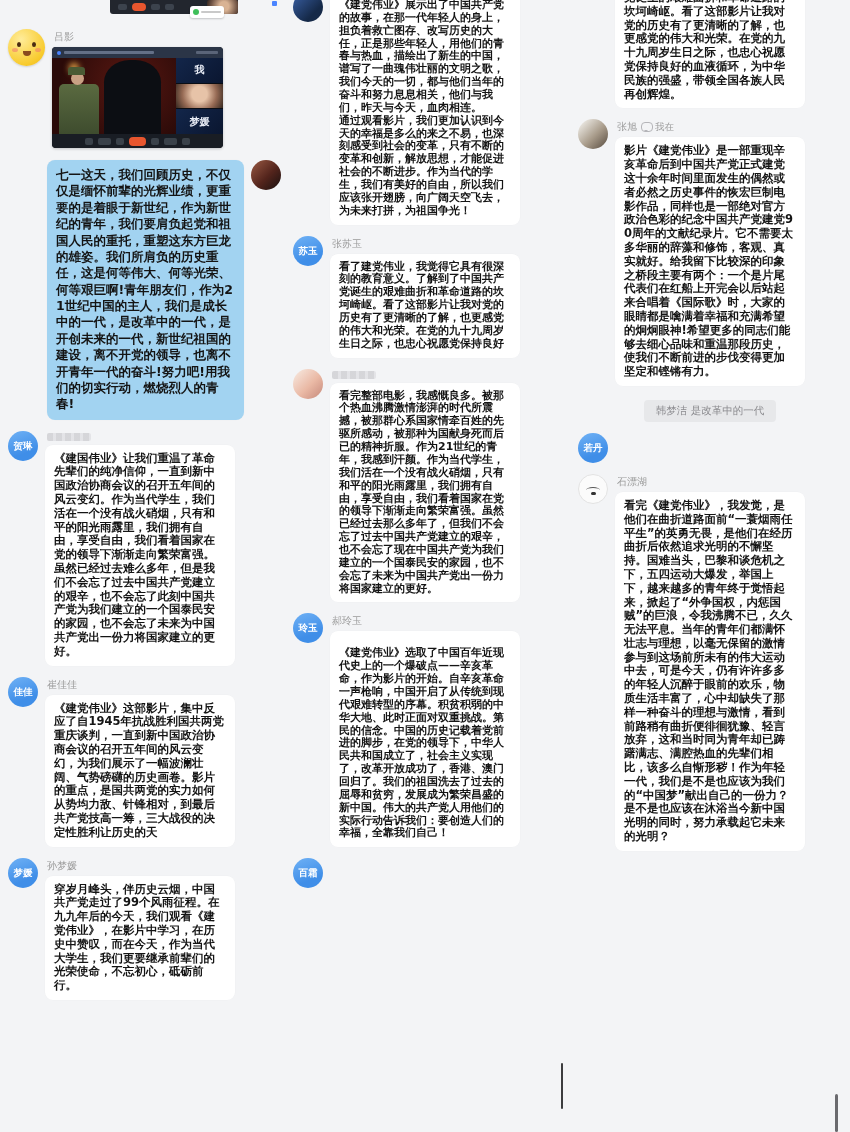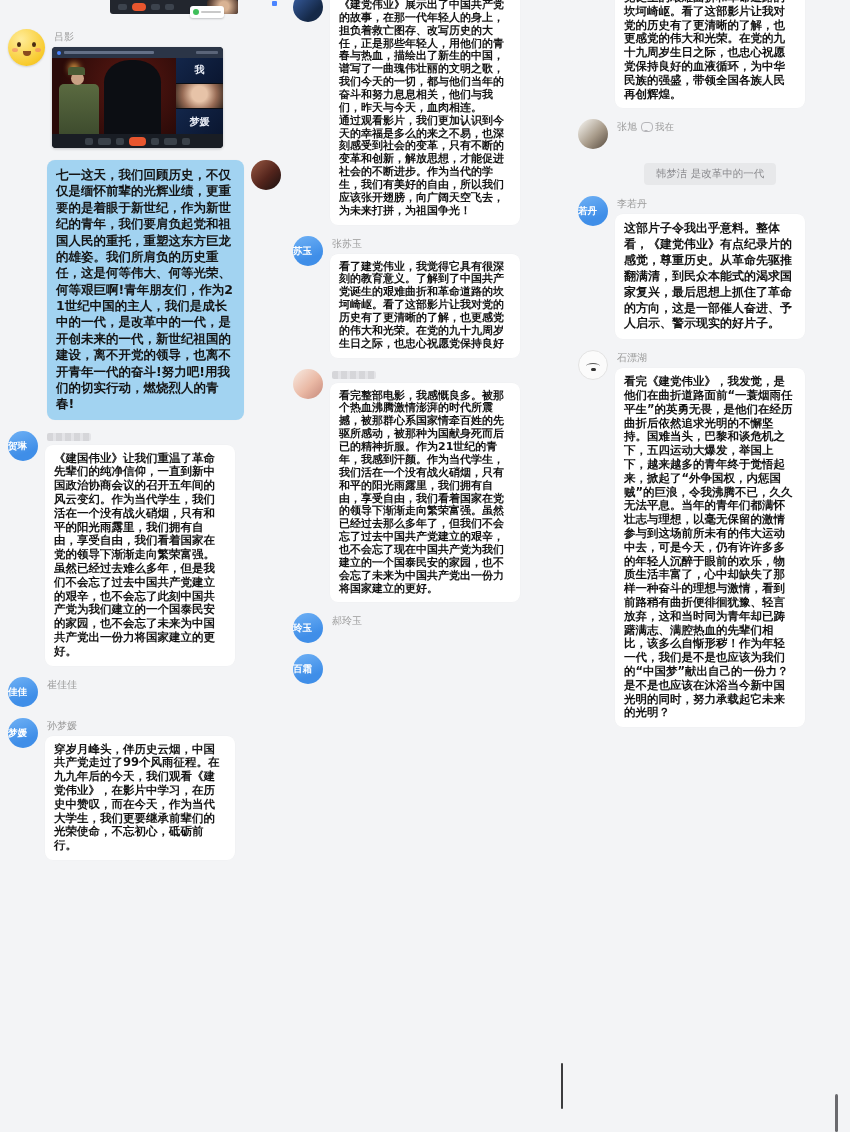--- a/index.html
+++ b/index.html
@@ -19,21 +19,21 @@
   .msg .mbody{flex:1;min-width:0;}
   .msg.self{flex-direction:row-reverse;padding-right:4px;margin-top:12px;}
   .msg.self .mbody{display:flex;justify-content:flex-end;}
   .msg--noavatar{padding-left:45px;}
   .msg--cut{margin-top:-16px;}
   .msg--cuthalf{margin-top:-8px;}
 
   .avatar{width:30px;height:30px;border-radius:50%;flex:none;position:relative;}
   .avatar-blue{
     background:linear-gradient(160deg,#6fb1f5,var(--accent,#3f8ee8) 70%);
-    color:#fff;font-size:9.5px;font-weight:700;line-height:30px;
+    color:#fff;font-size:9.5px;font-weight:700;line-height:30px;text-align:center;
     letter-spacing:0;
   }
   .av-self{background:linear-gradient(135deg,#9a5a44,#53241c 55%,#17100f);}
   .av-hand{background:linear-gradient(135deg,#fdfdfb 20%,#e9d6c2 55%,#b08e72);}
   .av-child{background:linear-gradient(135deg,#f8ece4,#eab9a5 55%,#c5887a);}
   .av-zhangxu{background:linear-gradient(135deg,#e5e1da 15%,#a99c8b 55%,#55493d);}
   .av-navy{background:linear-gradient(135deg,#3b62a8,#152948 70%);}
   .av-cartoon{background:#fbfbfb;border:1px solid #e3e3e3;box-sizing:border-box;}
   .av-cartoon::before{content:"";position:absolute;left:7px;top:12px;width:14px;height:5px;
     border-radius:50%;border-top:1.5px solid #555;}
@@ -192,20 +192,21 @@
       <div class="mbody">
         <div class="uname-smudge"></div>
         <div class="bubble">《建国伟业》让我们重温了革命先辈们的纯净信仰，一直到新中国政治协商会议的召开五年间的风云变幻。作为当代学生，我们活在一个没有战火硝烟，只有和平的阳光雨露里，我们拥有自由，享受自由，我们看着国家在党的领导下渐渐走向繁荣富强。虽然已经过去难么多年，但是我们不会忘了过去中国共产党建立的艰辛，也不会忘了此刻中国共产党为我们建立的一个国泰民安的家园，也不会忘了未来为中国共产党出一份力将国家建立的更好。</div>
       </div>
     </div>
 
     <div class="msg">
       <div class="avatar avatar-blue">佳佳</div>
       <div class="mbody">
         <div class="uname">崔佳佳</div>
+        <div class="bubble">《建党伟业》这部影片，集中反应了自1945年抗战胜利国共两党重庆谈判，一直到新中国政治协商会议的召开五年间的风云变幻，为我们展示了一幅波澜壮阔、气势磅礴的历史画卷。影片的重点，是国共两党的实力如何从势均力敌、针锋相对，到最后共产党技高一筹，三大战役的决定性胜利让历史的天</div>
       </div>
     </div>
 
 
     <div class="msg">
       <div class="avatar avatar-blue">梦媛</div>
       <div class="mbody">
         <div class="uname">孙梦媛</div>
         <div class="bubble">穿岁月峰头，伴历史云烟，中国共产党走过了99个风雨征程。在九九年后的今天，我们观看《建党伟业》，在影片中学习，在历史中赞叹，而在今天，作为当代大学生，我们更要继承前辈们的光荣使命，不忘初心，砥砺前行。</div>
       </div>
@@ -236,20 +237,21 @@
       <div class="mbody">
         <div class="uname-smudge"></div>
         <div class="bubble">看完整部电影，我感慨良多。被那个热血沸腾激情澎湃的时代所震撼，被那群心系国家情牵百姓的先驱所感动，被那种为国献身死而后已的精神折服。作为21世纪的青年，我感到汗颜。作为当代学生，我们活在一个没有战火硝烟，只有和平的阳光雨露里，我们拥有自由，享受自由，我们看着国家在党的领导下渐渐走向繁荣富强。虽然已经过去那么多年了，但我们不会忘了过去中国共产党建立的艰辛，也不会忘了现在中国共产党为我们建立的一个国泰民安的家园，也不会忘了未来为中国共产党出一份力将国家建立的更好。</div>
       </div>
     </div>
 
     <div class="msg">
       <div class="avatar avatar-blue">玲玉</div>
       <div class="mbody">
         <div class="uname">郝玲玉</div>
+        <div class="bubble bubble-pad-top">《建党伟业》选取了中国百年近现代史上的一个爆破点——辛亥革命，作为影片的开始。自辛亥革命一声枪响，中国开启了从传统到现代艰难转型的序幕。积贫积弱的中华大地、此时正面对双重挑战。第民的信念。中国的历史记载着党前进的脚步，在党的领导下，中华人民共和国成立了，社会主义实现了，改革开放成功了，香港、澳门回归了。我们的祖国洗去了过去的屈辱和贫穷，发展成为繁荣昌盛的新中国。伟大的共产党人用他们的实际行动告诉我们：要创造人们的幸福，全靠我们自己！</div>
       </div>
     </div>
 
     <div class="msg">
       <div class="avatar avatar-blue">百霜</div>
     </div>
 
   </div>
 
   <div class="col col-right">
@@ -263,32 +265,29 @@
     <div class="msg">
       <div class="avatar av-zhangxu"></div>
       <div class="mbody">
         <div class="uname">
           <span>张旭</span>
           <span class="tag">
             <span class="tag-bubble-ic"></span>
             <span>我在</span>
           </span>
         </div>
+        <div class="bubble">影片《建党伟业》是一部重现辛亥革命后到中国共产党正式建党这十余年时间里面发生的偶然或者必然之历史事件的恢宏巨制电影作品，同样也是一部绝对官方政治色彩的纪念中国共产党建党90周年的文献纪录片。它不需要太多华丽的辞藻和修饰，客观、真实就好。给我留下比较深的印象之桥段主要有两个：一个是片尾代表们在红船上开完会以后站起来合唱着《国际歌》时，大家的眼睛都是噙满着幸福和充满希望的炯炯眼神!希望更多的同志们能够去细心品味和重温那段历史，使我们不断前进的步伐变得更加坚定和铿锵有力。</div>
       </div>
     </div>
 
 
     <div class="pill">韩梦洁 是改革中的一代</div>
 
     <div class="msg">
       <div class="avatar avatar-blue">若丹</div>
-      <div class="mbody">
-        <div class="uname">李若丹</div>
-        <div class="bubble bubble-roomy">这部片子令我出乎意料。整体看，《建党伟业》有点纪录片的感觉，尊重历史。从革命先驱推翻满清，到民众本能式的渴求国家复兴，最后思想上抓住了革命的方向，这是一部催人奋进、予人启示、警示现实的好片子。</div>
-      </div>
     </div>
 
     <div class="msg">
       <div class="avatar av-cartoon"></div>
       <div class="mbody">
         <div class="uname">石漂湖</div>
         <div class="bubble">看完《建党伟业》，我发觉，是他们在曲折道路面前“一蓑烟雨任平生”的英勇无畏，是他们在经历曲折后依然追求光明的不懈坚持。国难当头，巴黎和谈危机之下，五四运动大爆发，举国上下，越来越多的青年终于觉悟起来，掀起了“外争国权，内惩国贼”的巨浪，令我沸腾不已，久久无法平息。当年的青年们都满怀壮志与理想，以毫无保留的激情参与到这场前所未有的伟大运动中去，可是今天，仍有许许多多的年轻人沉醉于眼前的欢乐，物质生活丰富了，心中却缺失了那样一种奋斗的理想与激情，看到前路稍有曲折便徘徊犹豫、轻言放弃，这和当时同为青年却已踌躇满志、满腔热血的先辈们相比，该多么自惭形秽！作为年轻一代，我们是不是也应该为我们的“中国梦”献出自己的一份力？是不是也应该在沐浴当今新中国光明的同时，努力承载起它未来的光明？</div>
       </div>
     </div>
 

